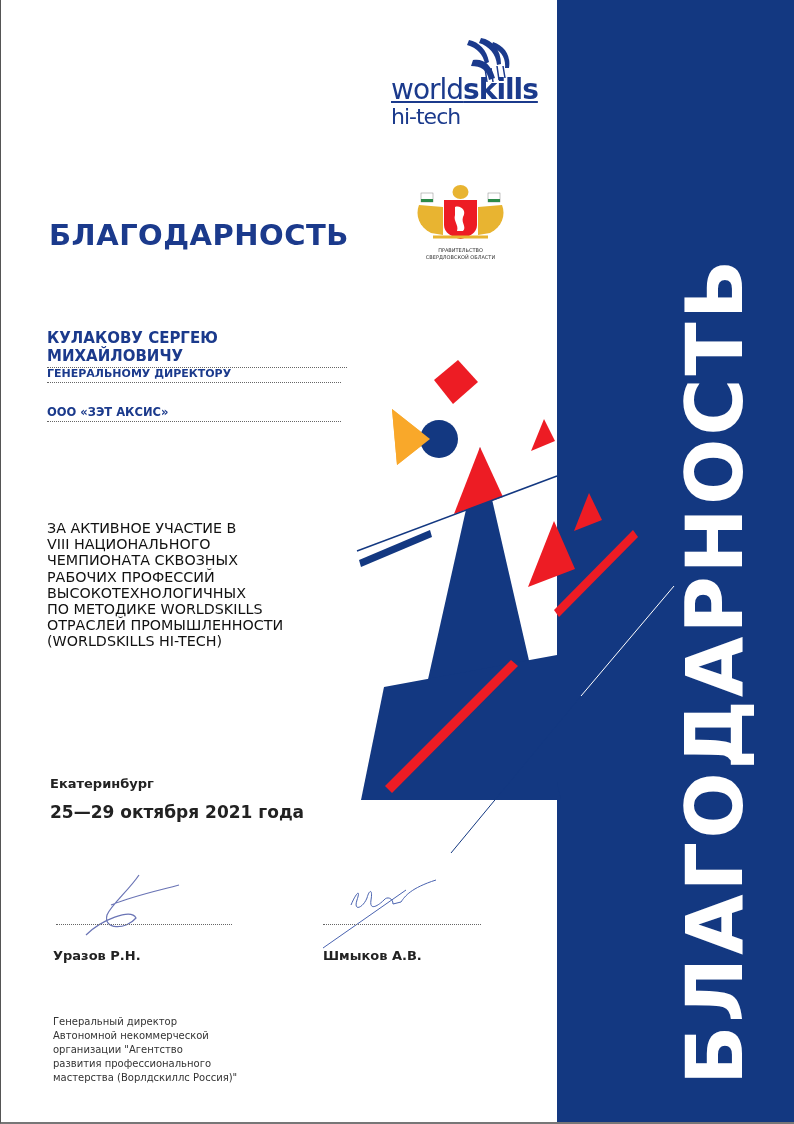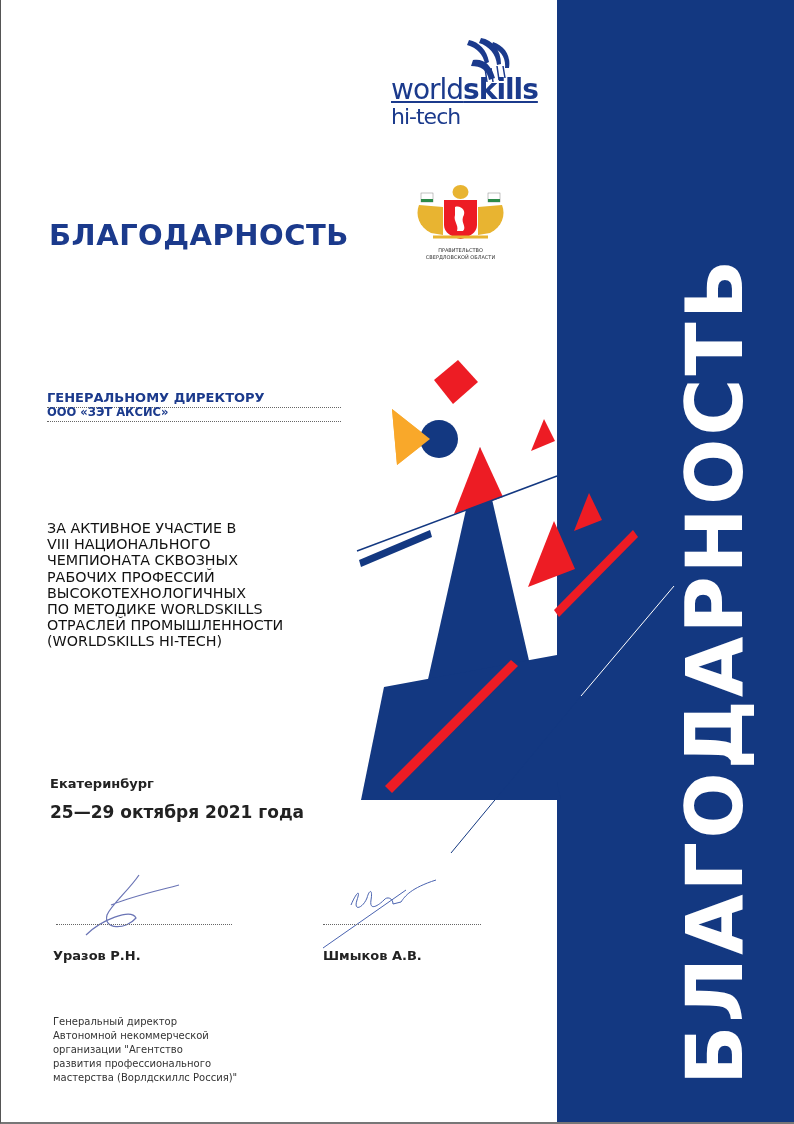--- a/index.html
+++ b/index.html
@@ -10,21 +10,21 @@
     .art { position:absolute; left:0; top:0; width:794px; height:1124px; }
     .logo { position:absolute; left:390px; top:36px; width:125px; height:95px; }
     .logo-text1 { position:absolute; left:0; top:40px; font-size:28px; color:#1b3a8c; letter-spacing:-1px; line-height:1;text-decoration:underline; }
     .logo-text1 b { font-weight:bold; }
     .logo-text2 { position:absolute; left:0; top:70px; font-size:22px; color:#1b3a8c; letter-spacing:-1px; line-height:1; }
     .crest { position:absolute; left:412px; top:183px; width:95px; height:85px; }
     .crest-caption { position:absolute; left:0; top:64px; width:95px; text-align:center; font-size:5px; color:#333; line-height:1.3; }
     .title { position:absolute; left:48px; top:218px; font-size:29px; font-weight:bold; color:#1b3a8c; letter-spacing:0.5px; }
     .recip { position:absolute; left:46px; color:#1b3a8c; font-weight:bold; border-bottom:1px dotted #666; padding-bottom:2px; }
     .r1 { top:329px; width:300px; font-size:15px; }
-    .r2 { top:390px; width:294px; font-size:13px; }
+    .r2 { top:367px; width:294px; font-size:11px; }
     .r3 { top:405px; width:294px; font-size:11.5px; }
     .reason { position:absolute; left:46px; top:520px; width:300px; font-size:14.3px; font-weight:normal; color:#111; line-height:16.2px; }
     .city { position:absolute; left:49px; top:776px; font-size:13px; font-weight:bold; color:#222; }
     .dates { position:absolute; left:49px; top:802px; font-size:17px; font-weight:bold; color:#222; }
     .sigline { position:absolute; border-bottom:1px dotted #666; height:0; }
     .s1 { left:55px; top:924px; width:176px; }
     .s2 { left:322px; top:924px; width:158px; }
     .signame { position:absolute; font-size:13px; font-weight:bold; color:#222; }
     .n1 { left:52px; top:948px; }
     .n2 { left:322px; top:948px; }
@@ -102,20 +102,21 @@
       <path d="M20,54 L75,54" stroke="#e8b431" stroke-width="3"></path>
     </svg>
     <div class="crest-caption">
       <div>ПРАВИТЕЛЬСТВО</div>
       <div>СВЕРДЛОВСКОЙ ОБЛАСТИ</div>
     </div>
   </div>
 
   <div class="title">БЛАГОДАРНОСТЬ</div>
 
+  <div class="recip r1">КУЛАКОВУ СЕРГЕЮ МИХАЙЛОВИЧУ</div>
   <div class="recip r2">ГЕНЕРАЛЬНОМУ ДИРЕКТОРУ</div>
   <div class="recip r3">ООО «ЗЭТ АКСИС»</div>
 
   <div class="reason">
     <div>ЗА АКТИВНОЕ УЧАСТИЕ В</div>
     <div>VIII НАЦИОНАЛЬНОГО</div>
     <div>ЧЕМПИОНАТА СКВОЗНЫХ</div>
     <div>РАБОЧИХ ПРОФЕССИЙ</div>
     <div>ВЫСОКОТЕХНОЛОГИЧНЫХ</div>
     <div>ПО МЕТОДИКЕ WORLDSKILLS</div>

